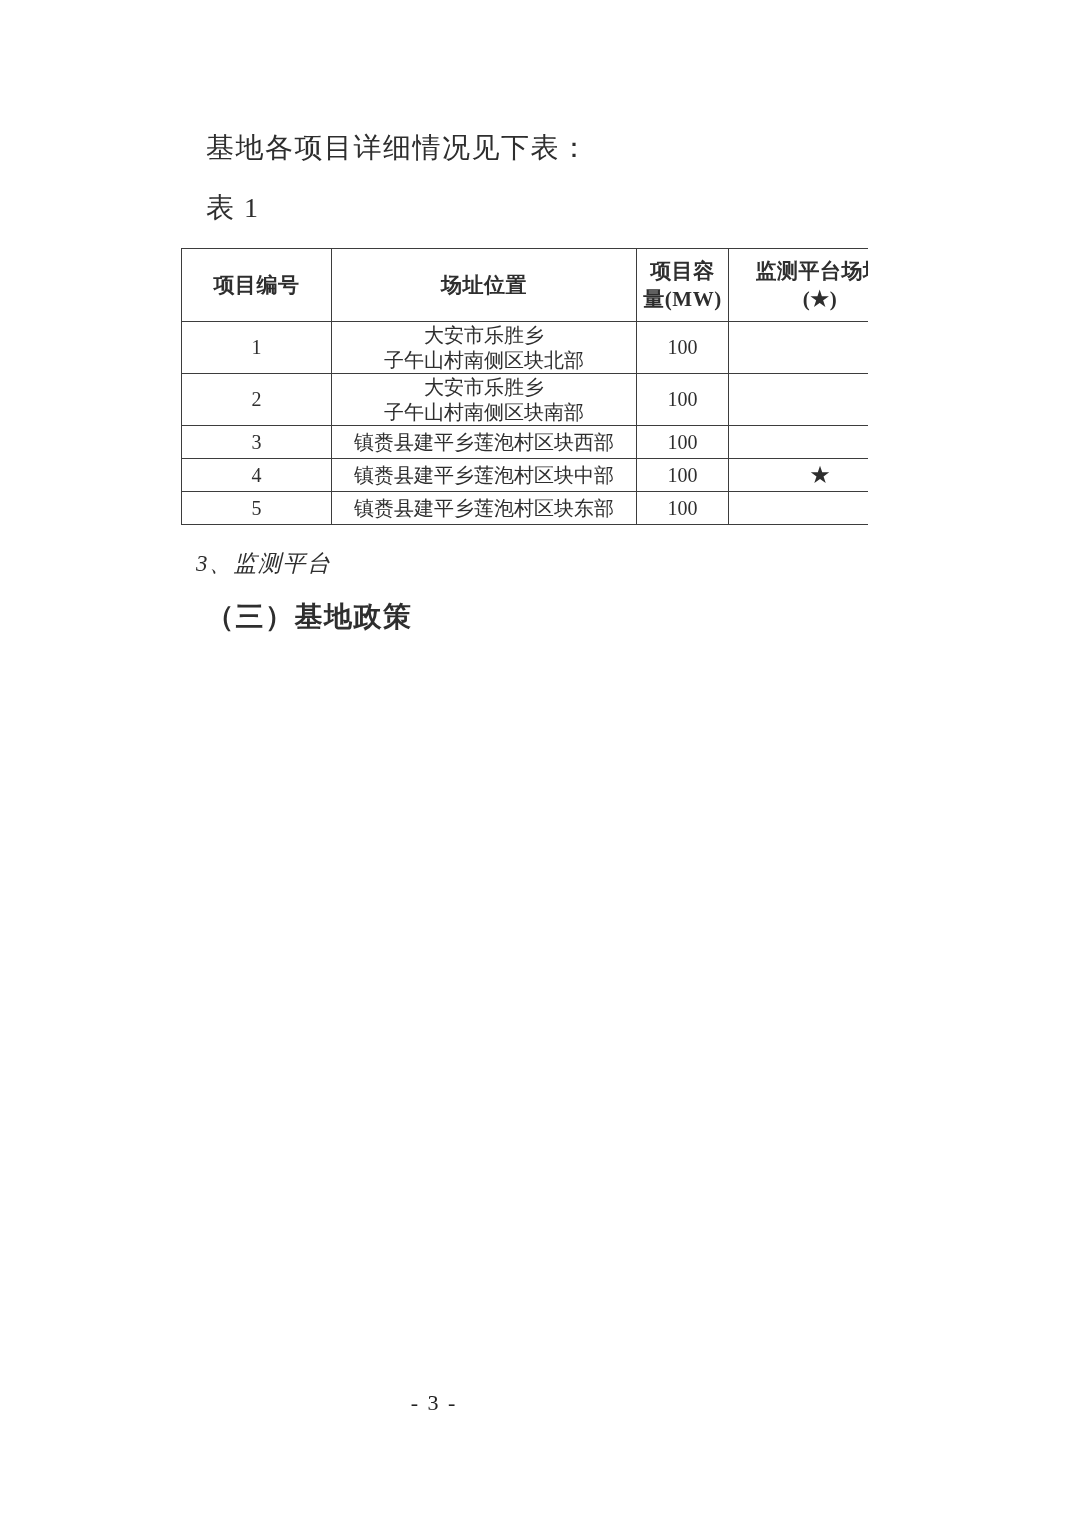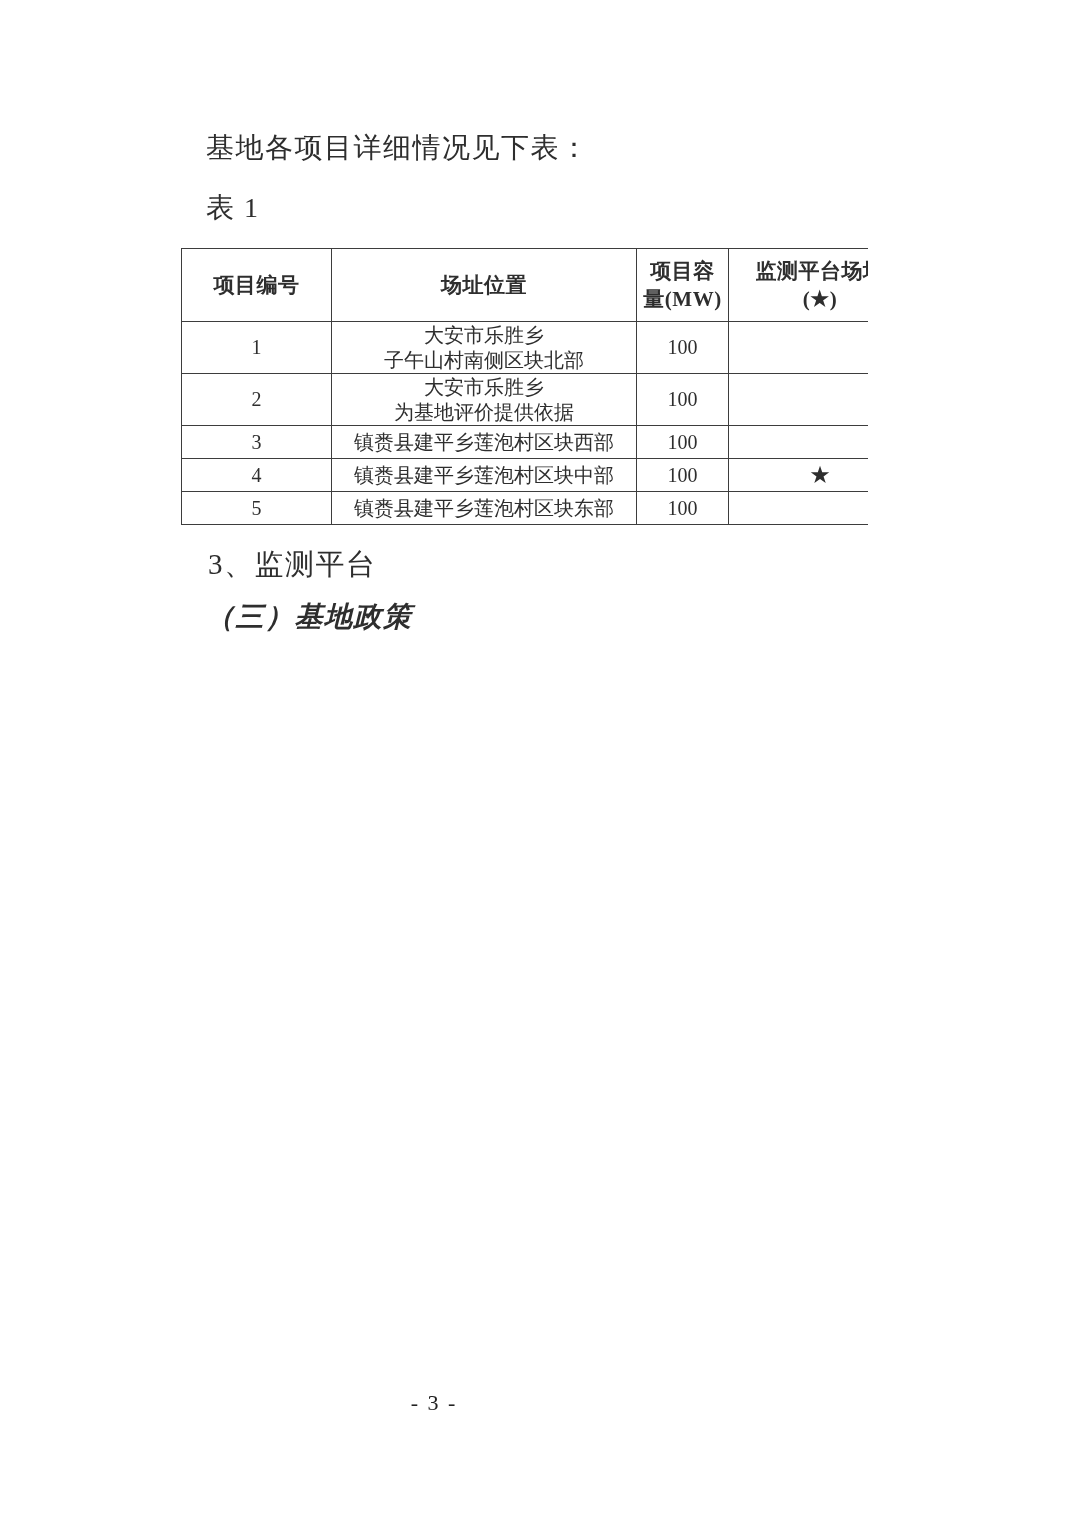--- a/index.html
+++ b/index.html
@@ -31,30 +31,30 @@
   }
   col.c1{width:150px}col.c2{width:305px}col.c3{width:92px}col.c4{width:183px}
   thead th{font-weight:bold;font-size:21px;line-height:28px;height:72px;letter-spacing:0.5px;}
   thead th span{display:block;}
   tr.tall{height:52px;}
   tr.short{height:33px;}
   tbody td{font-size:20px;line-height:25px;}
   td .locline{display:block;line-height:25px;white-space:nowrap;}
   td.star-cell{font-size:24px;}
   .section-h{
-    margin:14px 0 0 0;font-size:29px;line-height:50px;
-    text-indent:2em;letter-spacing:1.5px;
+    margin:14px 0 0 0;font-size:23px;line-height:50px;
+    text-indent:2em;letter-spacing:1.5px;font-style:italic;
   }
   .body-par{
     margin:0;font-size:28px;line-height:55px;
     text-align:justify;text-indent:2em;letter-spacing:1.5px;
   }
   .policy-h{
     margin:0;font-size:28px;line-height:55px;
-    font-weight:bold;text-indent:2em;letter-spacing:1.5px;font-style:italic;
+    font-weight:bold;text-indent:2em;letter-spacing:1.5px;
   }
   .footer{
     position:absolute;left:0;right:0;top:1390px;
     text-align:center;font-size:22px;letter-spacing:2px;color:#222;
   }
 </style>
 </head>
 <body>
 
 <div class="page">
@@ -94,21 +94,21 @@
             <span class="locline">大安市乐胜乡</span>
             <span class="locline">子午山村南侧区块北部</span>
           </td>
           <td>100</td>
           <td class="star-cell"></td>
         </tr>
         <tr class="tall">
           <td>2</td>
           <td>
             <span class="locline">大安市乐胜乡</span>
-            <span class="locline">为基地评价提供依据</span>
+            <span class="locline">子午山村南侧区块南部</span>
           </td>
           <td>100</td>
           <td class="star-cell"></td>
         </tr>
         <tr class="short">
           <td>3</td>
           <td>
             <span class="locline">镇赉县建平乡莲泡村区块西部</span>
           </td>
           <td>100</td>

